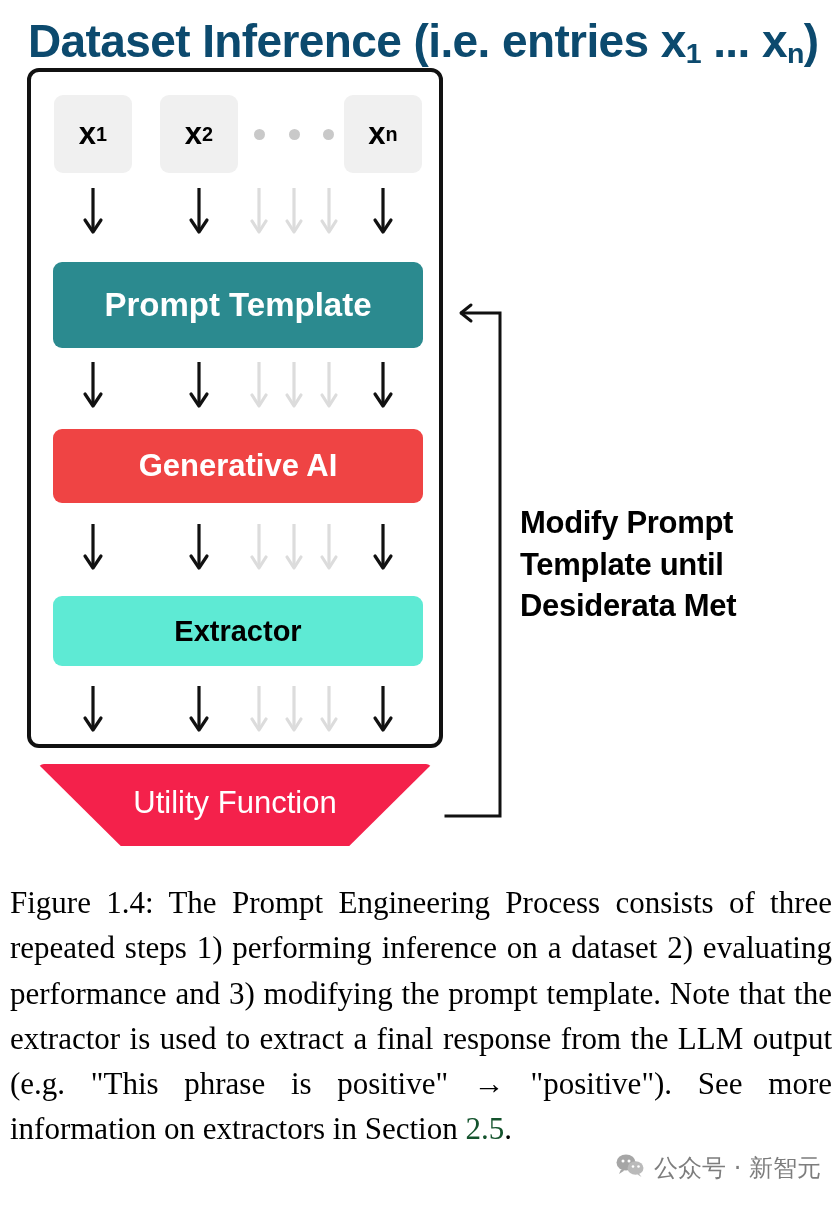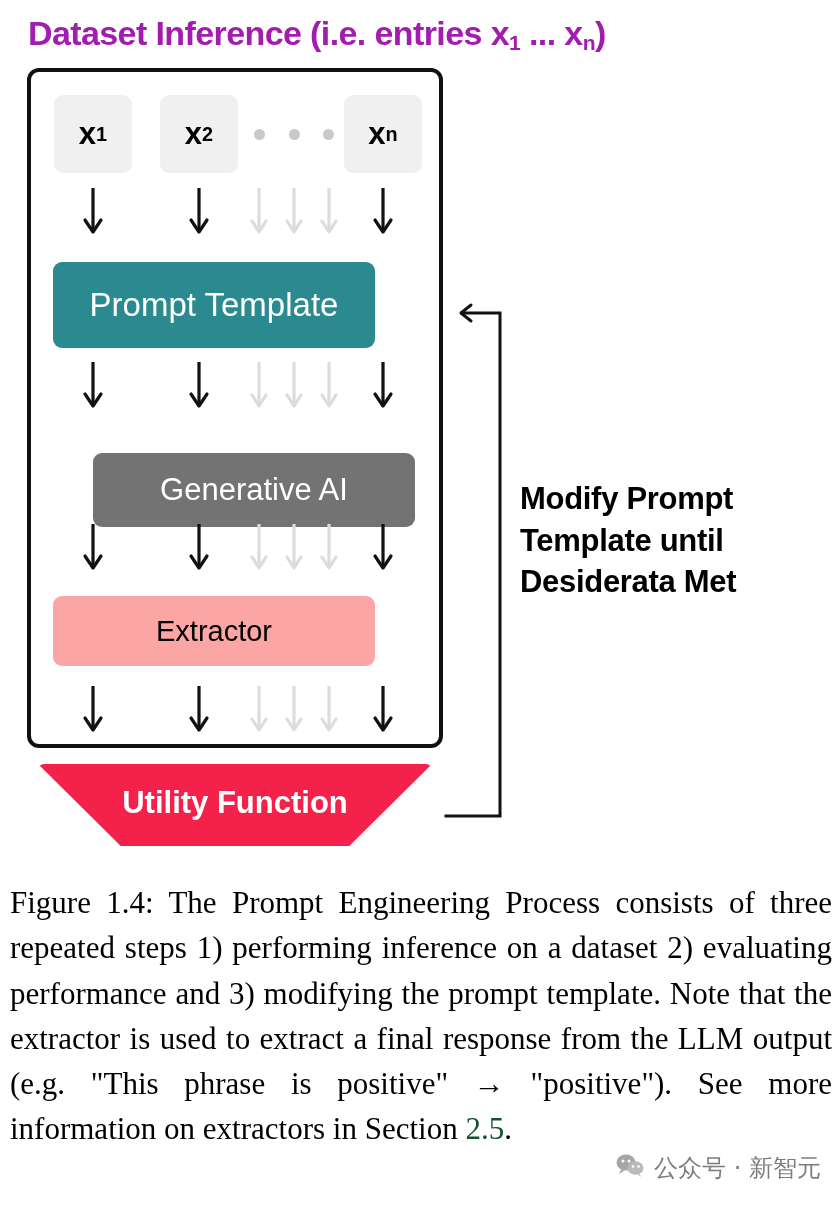--- a/index.html
+++ b/index.html
@@ -17,23 +17,23 @@
     -webkit-font-smoothing: antialiased;
   }
 
   
   .fig-title {
     position: absolute;
     left: 28px;
     top: 14px;
     font-family: "Liberation Sans", sans-serif;
     font-weight: bold;
-    font-size: 34px;
+    font-size: 46px;
     letter-spacing: -0.6px;
-    color: #a21caf;
+    color: #0c4a6e;
     white-space: nowrap;
   }
   .fig-title sub {
     font-size: 0.62em;
     vertical-align: -0.22em;
     font-weight: bold;
   }
 
   
   .diagram {
@@ -117,47 +117,46 @@
   .arrow-row svg { display: block; }
   .ar-1 { top: 186px; }
   .ar-2 { top: 360px; }
   .ar-3 { top: 522px; }
   .ar-4 { top: 684px; }
 
   
   .bar {
     position: absolute;
     left: 53px;
-    width: 322px;
+    width: 370px;
     border-radius: 9px;
     display: flex;
     align-items: center;
     justify-content: center;
-    font-weight: normal;
+    font-weight: bold;
     box-sizing: border-box;
   }
   .bar-prompt {
     top: 262px;
     height: 86px;
     background: #2b8a8f;
     color: #ffffff;
     font-size: 33px;
   }
   .bar-genai {
-    top: 453px;
+    top: 429px;
     height: 74px;
-    background: #737373;
+    background: #ef4444;
     color: #ffffff;
     font-size: 31px;
-    margin-left: 40px;
   }
   .bar-extractor {
     top: 596px;
     height: 70px;
-    background: #fca5a5;
+    background: #5eead4;
     color: #000000;
     font-size: 29px;
   }
 
   
   .utility-wrap {
     position: absolute;
     left: 38px;
     top: 764px;
     width: 394px;
@@ -170,41 +169,41 @@
     clip-path: polygon(0% 0%, 100% 0%, 79% 100%, 21% 100%);
     border-radius: 6px;
   }
   .utility-label {
     position: absolute;
     inset: 0;
     display: flex;
     align-items: center;
     justify-content: center;
     color: #ffffff;
-    font-weight: bold;
+    font-weight: normal;
     font-size: 31px;
     padding-bottom: 4px;
     box-sizing: border-box;
   }
 
   
   .feedback-loop {
     position: absolute;
     left: 440px;
     top: 295px;
     width: 120px;
     height: 545px;
     overflow: visible;
   }
 
   
   .side-note {
     position: absolute;
     left: 520px;
-    top: 478px;
+    top: 502px;
     width: 300px;
     font-weight: bold;
     font-size: 31px;
     line-height: 1.34;
     color: #000000;
     letter-spacing: -0.3px;
   }
 
   
   .caption {

